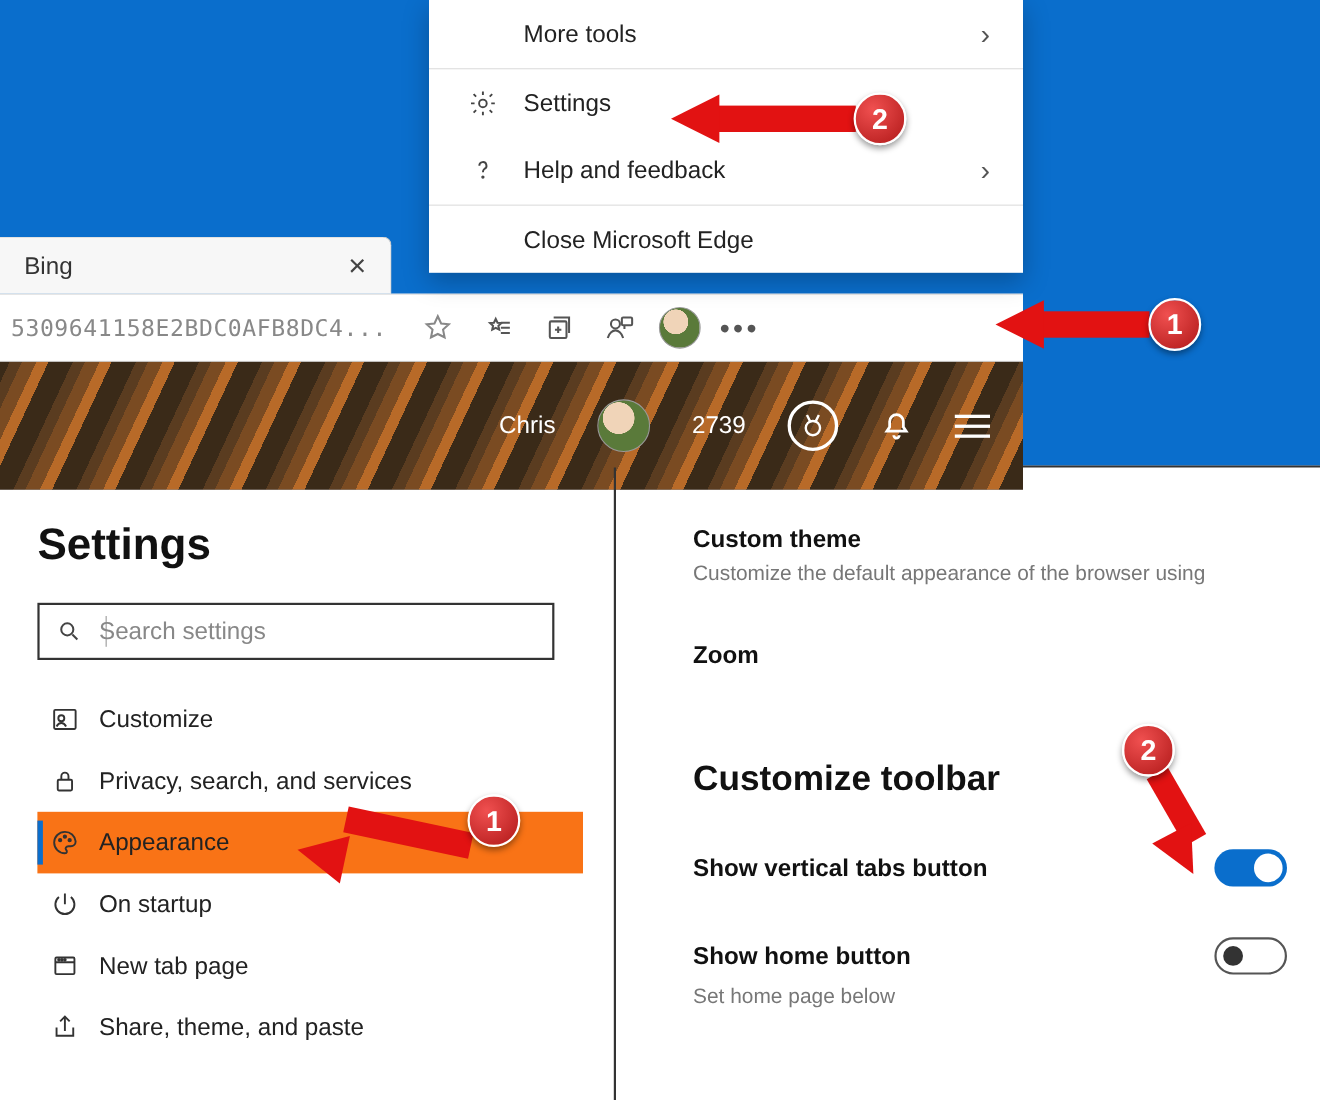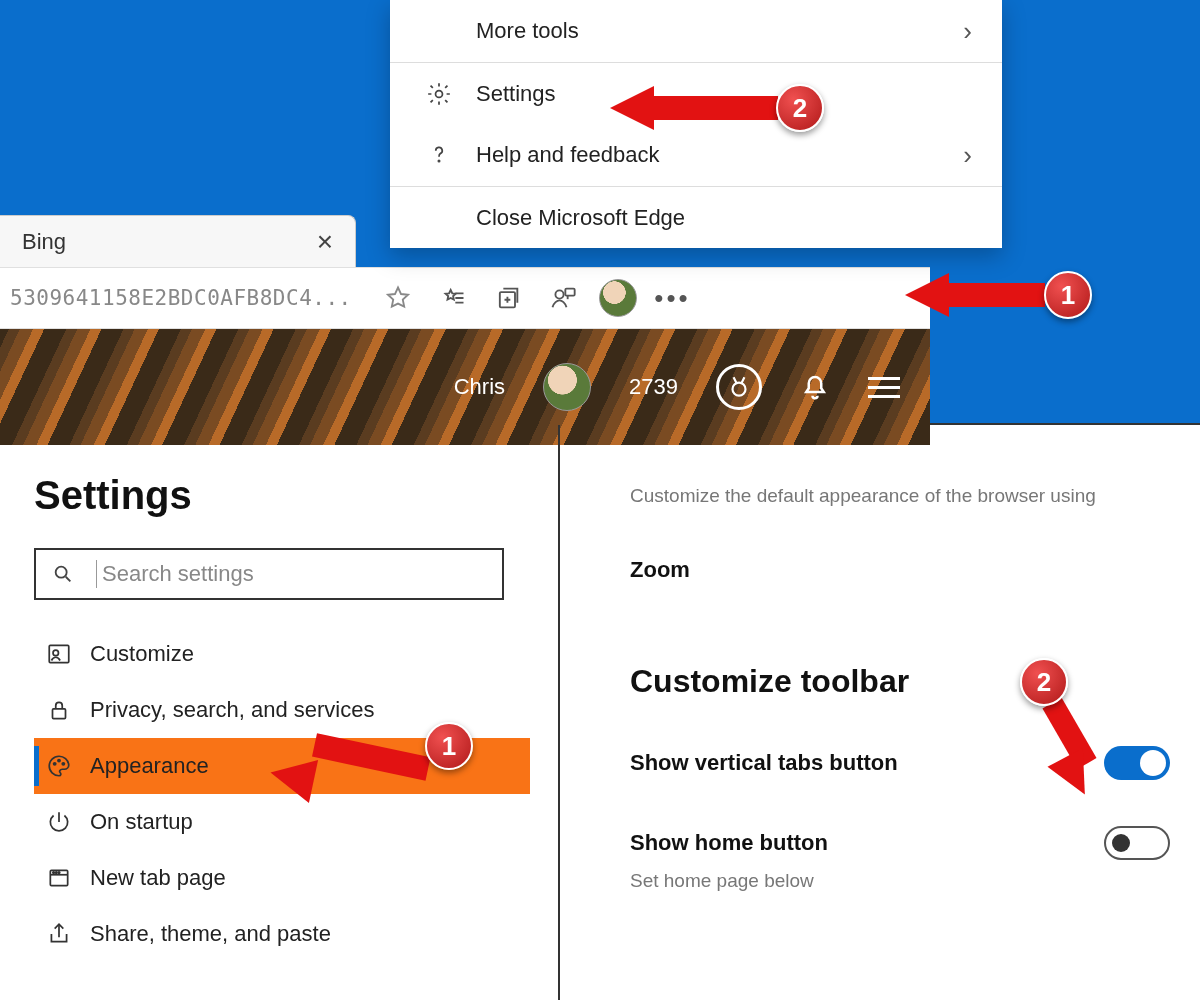--- a/index.html
+++ b/index.html
@@ -88,21 +88,21 @@
   }
   .rewards svg { width: 26px; height: 26px; stroke:#fff; }
   .banner svg.ico { width: 30px; height: 30px; stroke:#fff; fill:none; stroke-width:2; }
   .hamb { display:flex; flex-direction:column; gap:6px; }
   .hamb span { width:32px; height:3px; background:#fff; }
 
   
   .menu {
     position: absolute;
     top: 0; left: 390px;
-    width: 612px;
+    width: 540px;
     background: #fff;
     box-shadow: 0 8px 22px rgba(0,0,0,0.25);
     z-index: 5;
   }
   .menu-row {
     height: 62px;
     display: flex; align-items: center;
     padding: 0 30px 0 36px;
     font-size: 22px; color: #222;
   }
@@ -158,21 +158,21 @@
   h1.settings-title { font-size: 40px; font-weight:600; color:#111; margin-bottom:30px; }
   .search-box {
     width: 470px; height: 52px;
     border: 2px solid #333;
     display:flex; align-items:center;
     padding: 0 16px; gap: 16px;
     margin-bottom: 26px;
     position: relative;
   }
   .search-box svg { width:22px; height:22px; stroke:#444; fill:none; stroke-width:2; }
-  .search-box .ph { color:#888; font-size:22px; position:relative;margin-left:12px; }
+  .search-box .ph { color:#888; font-size:22px; position:relative; }
   .search-caret {
     position:absolute; left:60px; top:10px; bottom:10px;
     width:1px; background:#999;
   }
   .nav { list-style:none; }
   .nav li {
     display:flex; align-items:center;
     height: 56px;
     padding-left: 12px;
     font-size: 22px; color:#222;
@@ -406,20 +406,21 @@
     </ul>
 
     <div class="badge" style="top:297px; left:425px;">
         <span>1</span>
       </div>
     <div class="arrow-shaft-h" style="top:332px; left:312px; width:116px; transform:rotate(12deg); transform-origin:right center;"></div>
     <div class="arrow arrow-right-to-left" style="top:330px; left:270px; transform:rotate(12deg);"></div>
   </div>
 
   <div class="right-pane">
+    <div class="sec-label">Custom theme</div>
     <div class="sec-desc">Customize the default appearance of the browser using</div>
     <div class="sec-zoom">Zoom</div>
 
     <h2 class="customize">Customize toolbar</h2>
 
     <div class="opt-row">
       <span class="lbl">Show vertical tabs button</span>
       <div class="sw">
         <div class="switch on">
             <div class="knob"></div>

